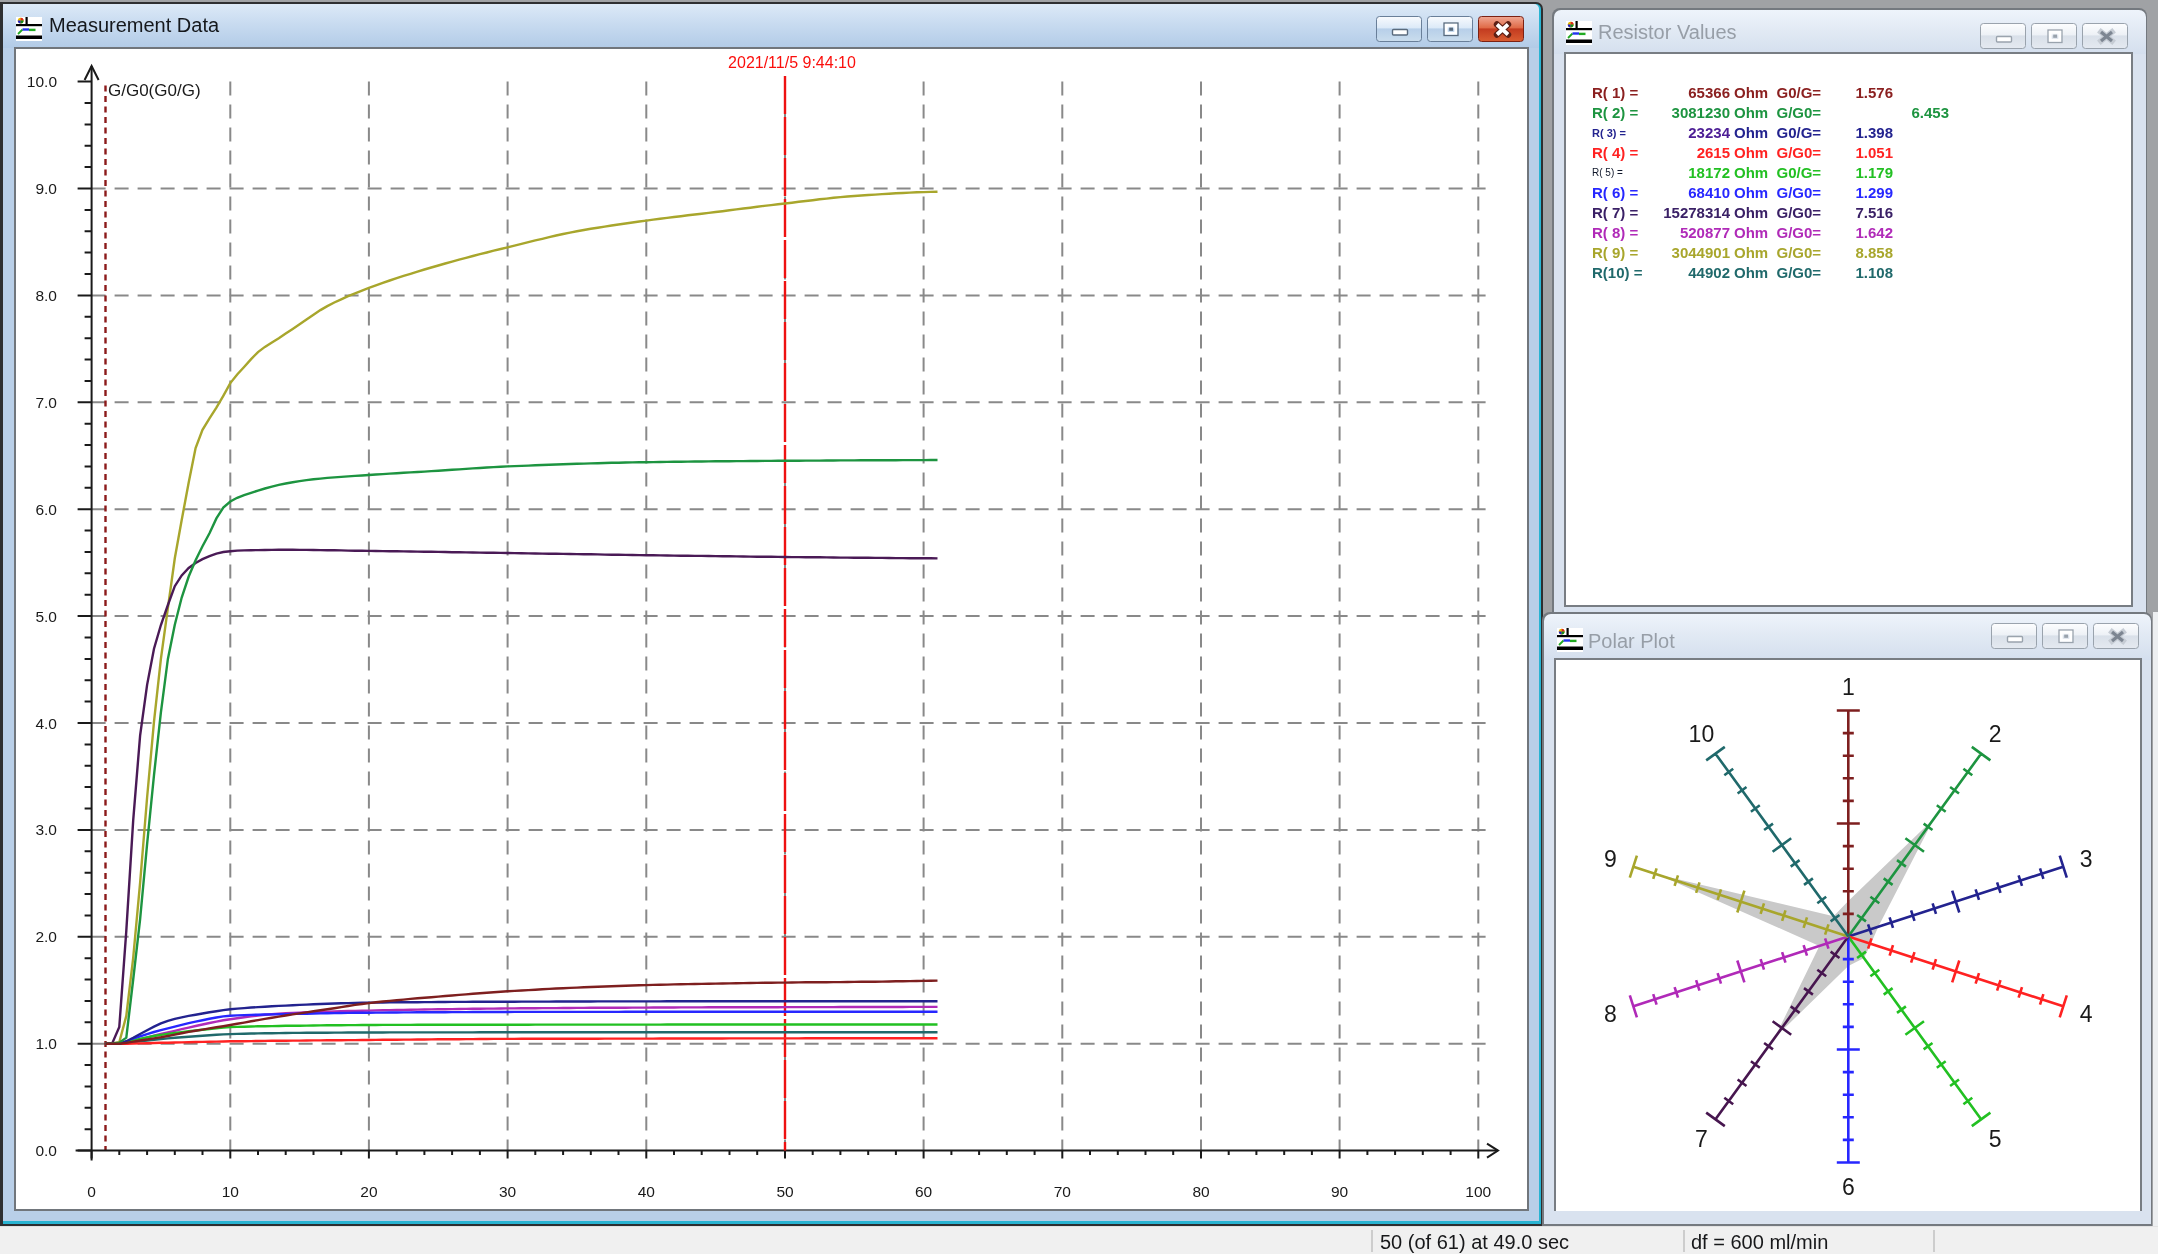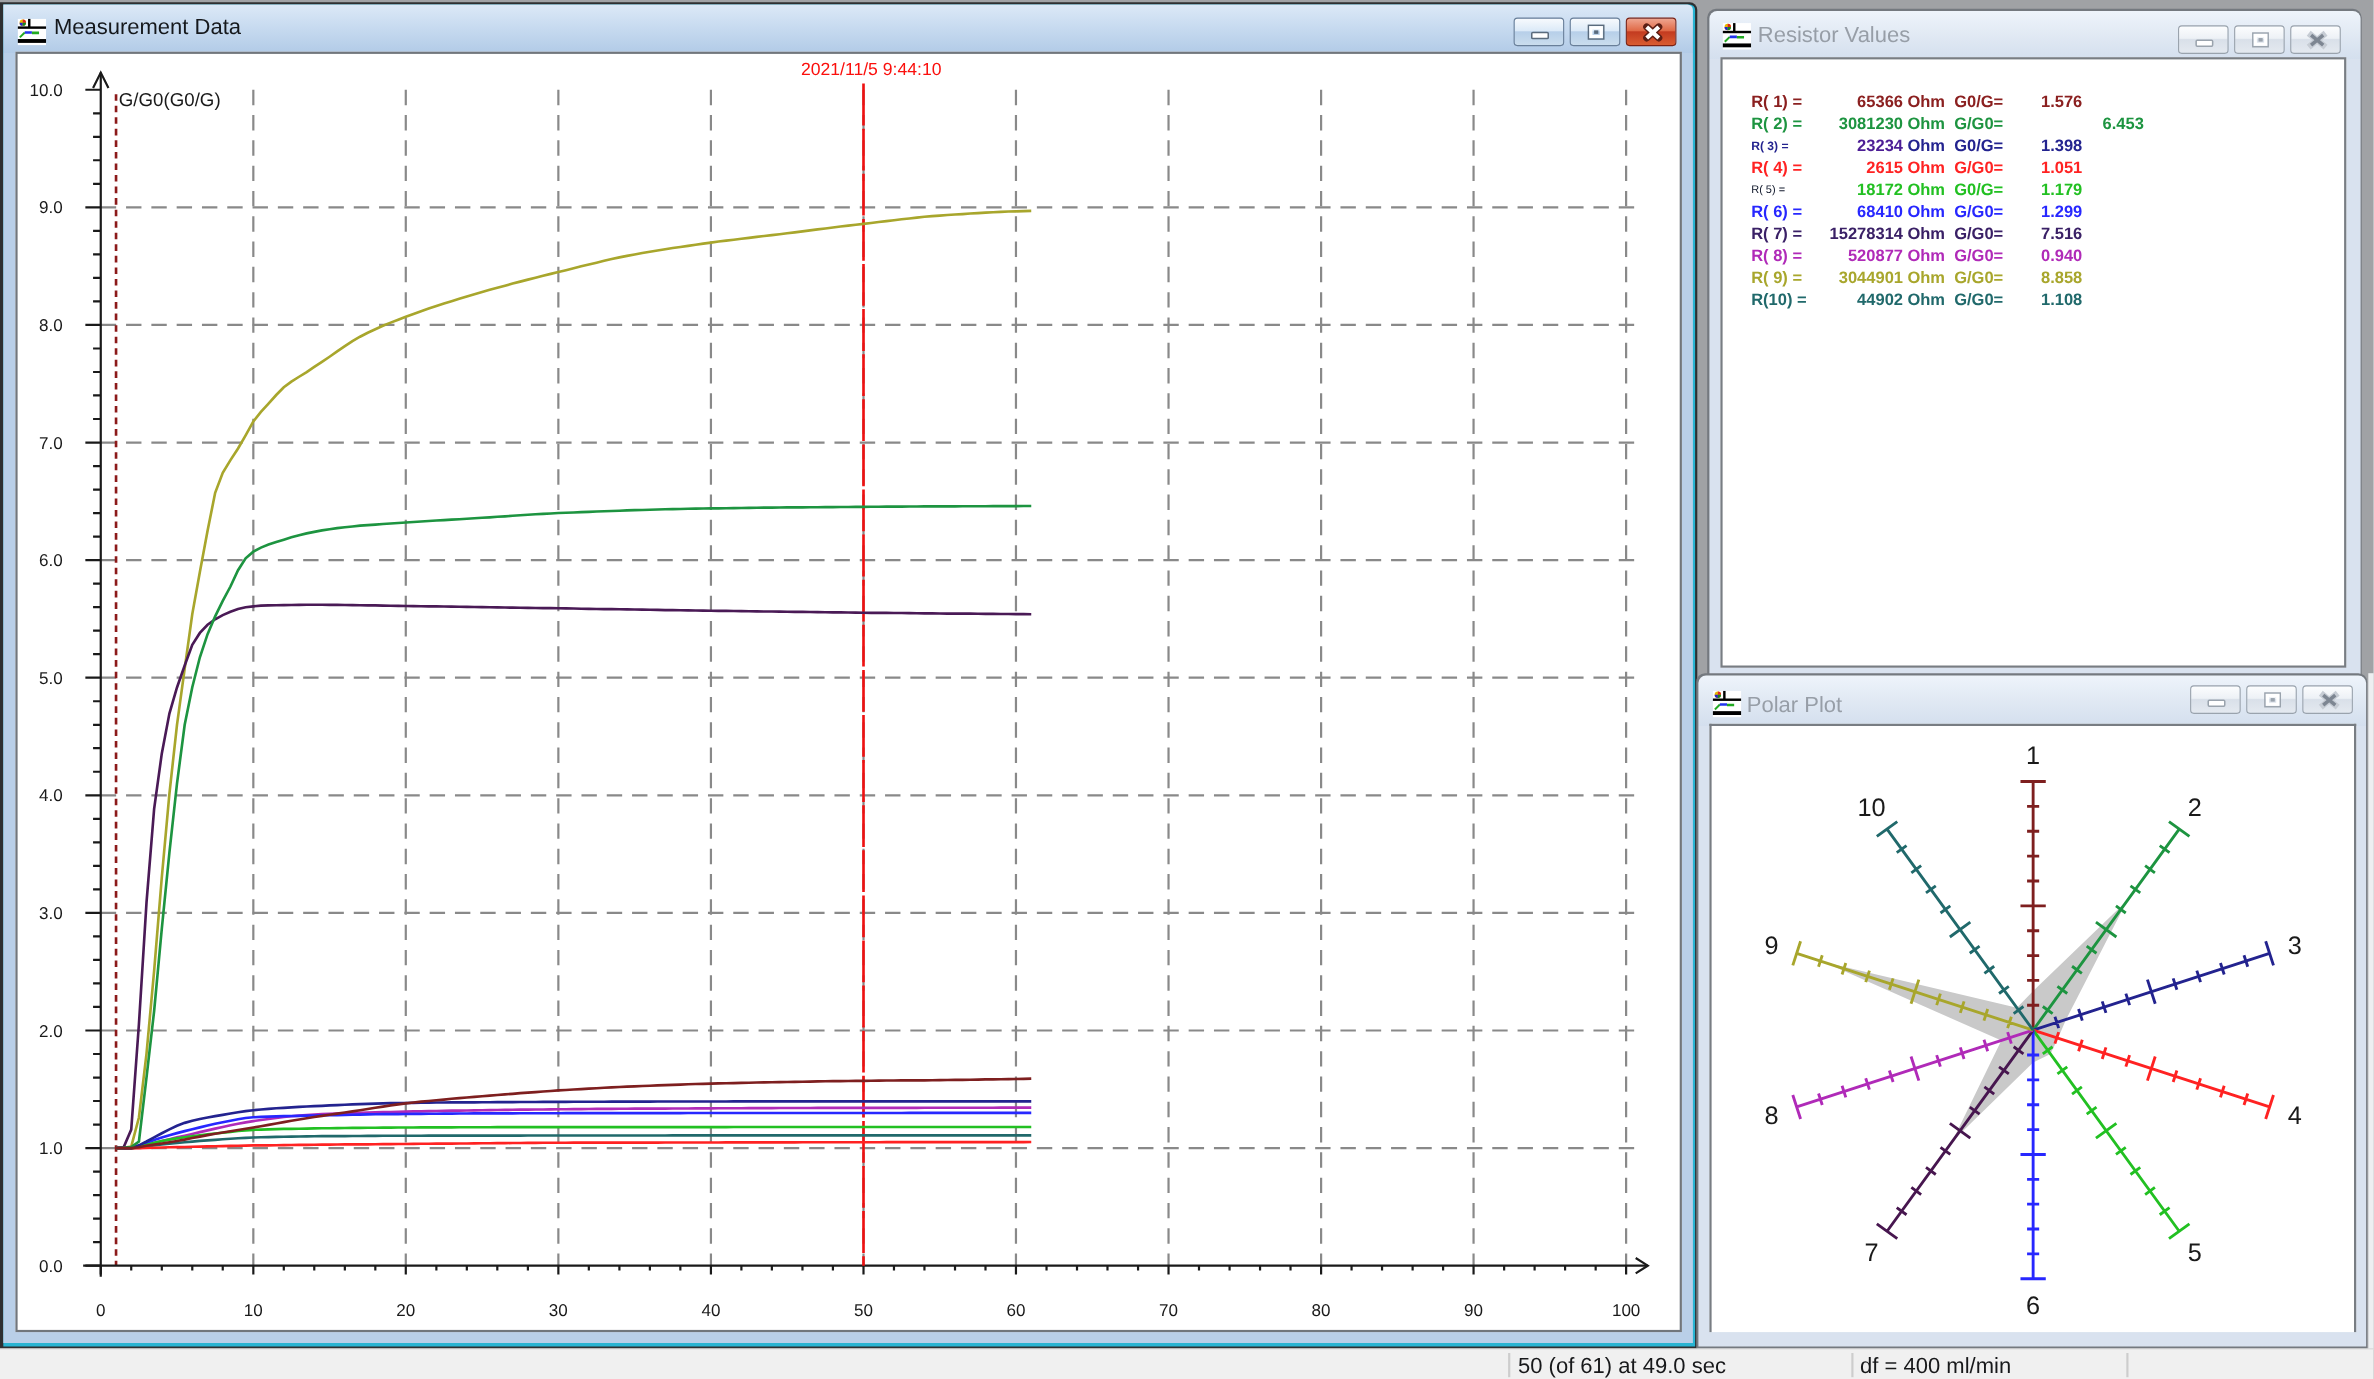--- a/index.html
+++ b/index.html
@@ -173,21 +173,21 @@
     <div style="position:absolute;top:182.8px;height:20px;line-height:20px;font-size:15px;font-weight:bold;color:#2727ff;white-space:pre;left:1640px;width:90px;text-align:right">68410</div>
     <div style="position:absolute;top:182.8px;height:20px;line-height:20px;font-size:15px;font-weight:bold;color:#2727ff;white-space:pre;left:1734px">Ohm&nbsp;&nbsp;G/G0=</div>
     <div style="position:absolute;top:182.8px;height:20px;line-height:20px;font-size:15px;font-weight:bold;color:#2727ff;white-space:pre;left:1820px;width:73px;text-align:right">1.299</div>
     <div style="position:absolute;top:202.9px;height:20px;line-height:20px;font-size:15px;font-weight:bold;color:#3a2066;white-space:pre;left:1592px">R(&nbsp;7)&nbsp;=</div>
     <div style="position:absolute;top:202.9px;height:20px;line-height:20px;font-size:15px;font-weight:bold;color:#3a2066;white-space:pre;left:1640px;width:90px;text-align:right">15278314</div>
     <div style="position:absolute;top:202.9px;height:20px;line-height:20px;font-size:15px;font-weight:bold;color:#3a2066;white-space:pre;left:1734px">Ohm&nbsp;&nbsp;G/G0=</div>
     <div style="position:absolute;top:202.9px;height:20px;line-height:20px;font-size:15px;font-weight:bold;color:#3a2066;white-space:pre;left:1820px;width:73px;text-align:right">7.516</div>
     <div style="position:absolute;top:223.0px;height:20px;line-height:20px;font-size:15px;font-weight:bold;color:#b02ab8;white-space:pre;left:1592px">R(&nbsp;8)&nbsp;=</div>
     <div style="position:absolute;top:223.0px;height:20px;line-height:20px;font-size:15px;font-weight:bold;color:#b02ab8;white-space:pre;left:1640px;width:90px;text-align:right">520877</div>
     <div style="position:absolute;top:223.0px;height:20px;line-height:20px;font-size:15px;font-weight:bold;color:#b02ab8;white-space:pre;left:1734px">Ohm&nbsp;&nbsp;G/G0=</div>
-    <div style="position:absolute;top:223.0px;height:20px;line-height:20px;font-size:15px;font-weight:bold;color:#b02ab8;white-space:pre;left:1820px;width:73px;text-align:right">0.940</div>
+    <div style="position:absolute;top:223.0px;height:20px;line-height:20px;font-size:15px;font-weight:bold;color:#b02ab8;white-space:pre;left:1820px;width:73px;text-align:right">1.642</div>
     <div style="position:absolute;top:243.1px;height:20px;line-height:20px;font-size:15px;font-weight:bold;color:#a8a62c;white-space:pre;left:1592px">R(&nbsp;9)&nbsp;=</div>
     <div style="position:absolute;top:243.1px;height:20px;line-height:20px;font-size:15px;font-weight:bold;color:#a8a62c;white-space:pre;left:1640px;width:90px;text-align:right">3044901</div>
     <div style="position:absolute;top:243.1px;height:20px;line-height:20px;font-size:15px;font-weight:bold;color:#a8a62c;white-space:pre;left:1734px">Ohm&nbsp;&nbsp;G/G0=</div>
     <div style="position:absolute;top:243.1px;height:20px;line-height:20px;font-size:15px;font-weight:bold;color:#a8a62c;white-space:pre;left:1820px;width:73px;text-align:right">8.858</div>
     <div style="position:absolute;top:263.1px;height:20px;line-height:20px;font-size:15px;font-weight:bold;color:#20696b;white-space:pre;left:1592px">R(10)&nbsp;=</div>
     <div style="position:absolute;top:263.1px;height:20px;line-height:20px;font-size:15px;font-weight:bold;color:#20696b;white-space:pre;left:1640px;width:90px;text-align:right">44902</div>
     <div style="position:absolute;top:263.1px;height:20px;line-height:20px;font-size:15px;font-weight:bold;color:#20696b;white-space:pre;left:1734px">Ohm&nbsp;&nbsp;G/G0=</div>
     <div style="position:absolute;top:263.1px;height:20px;line-height:20px;font-size:15px;font-weight:bold;color:#20696b;white-space:pre;left:1820px;width:73px;text-align:right">1.108</div>
 
 <div class="abs" style="left:1542px;top:612px;width:610px;height:614px;background:#74797f;border-radius:8px 8px 0 0"></div>
@@ -253,15 +253,15 @@
 </svg></div>
     </div>
 
 <div class="abs" style="left:2152.5px;top:612px;width:6px;height:614px;background:#edeff1"></div>
 
 <div class="abs" style="left:0;top:1226px;width:2158px;height:28px;background:#f0f0f0;border-top:1px solid #e2e2e2"></div>
 <div class="abs" style="left:1371px;top:1230px;width:1.6px;height:22px;background:#cdcdcd"></div>
 <div class="abs" style="left:1683px;top:1230px;width:1.6px;height:22px;background:#cdcdcd"></div>
 <div class="abs" style="left:1933px;top:1230px;width:1.6px;height:22px;background:#cdcdcd"></div>
 <div class="abs" style="left:1380px;top:1231px;font-size:20px;color:#17181a">50 (of 61) at 49.0 sec</div>
-<div class="abs" style="left:1691px;top:1231px;font-size:20px;color:#17181a">df = 400 ml/min</div>
+<div class="abs" style="left:1691px;top:1231px;font-size:20px;color:#17181a">df = 600 ml/min</div>
 
 </div>
 
 </body></html>

